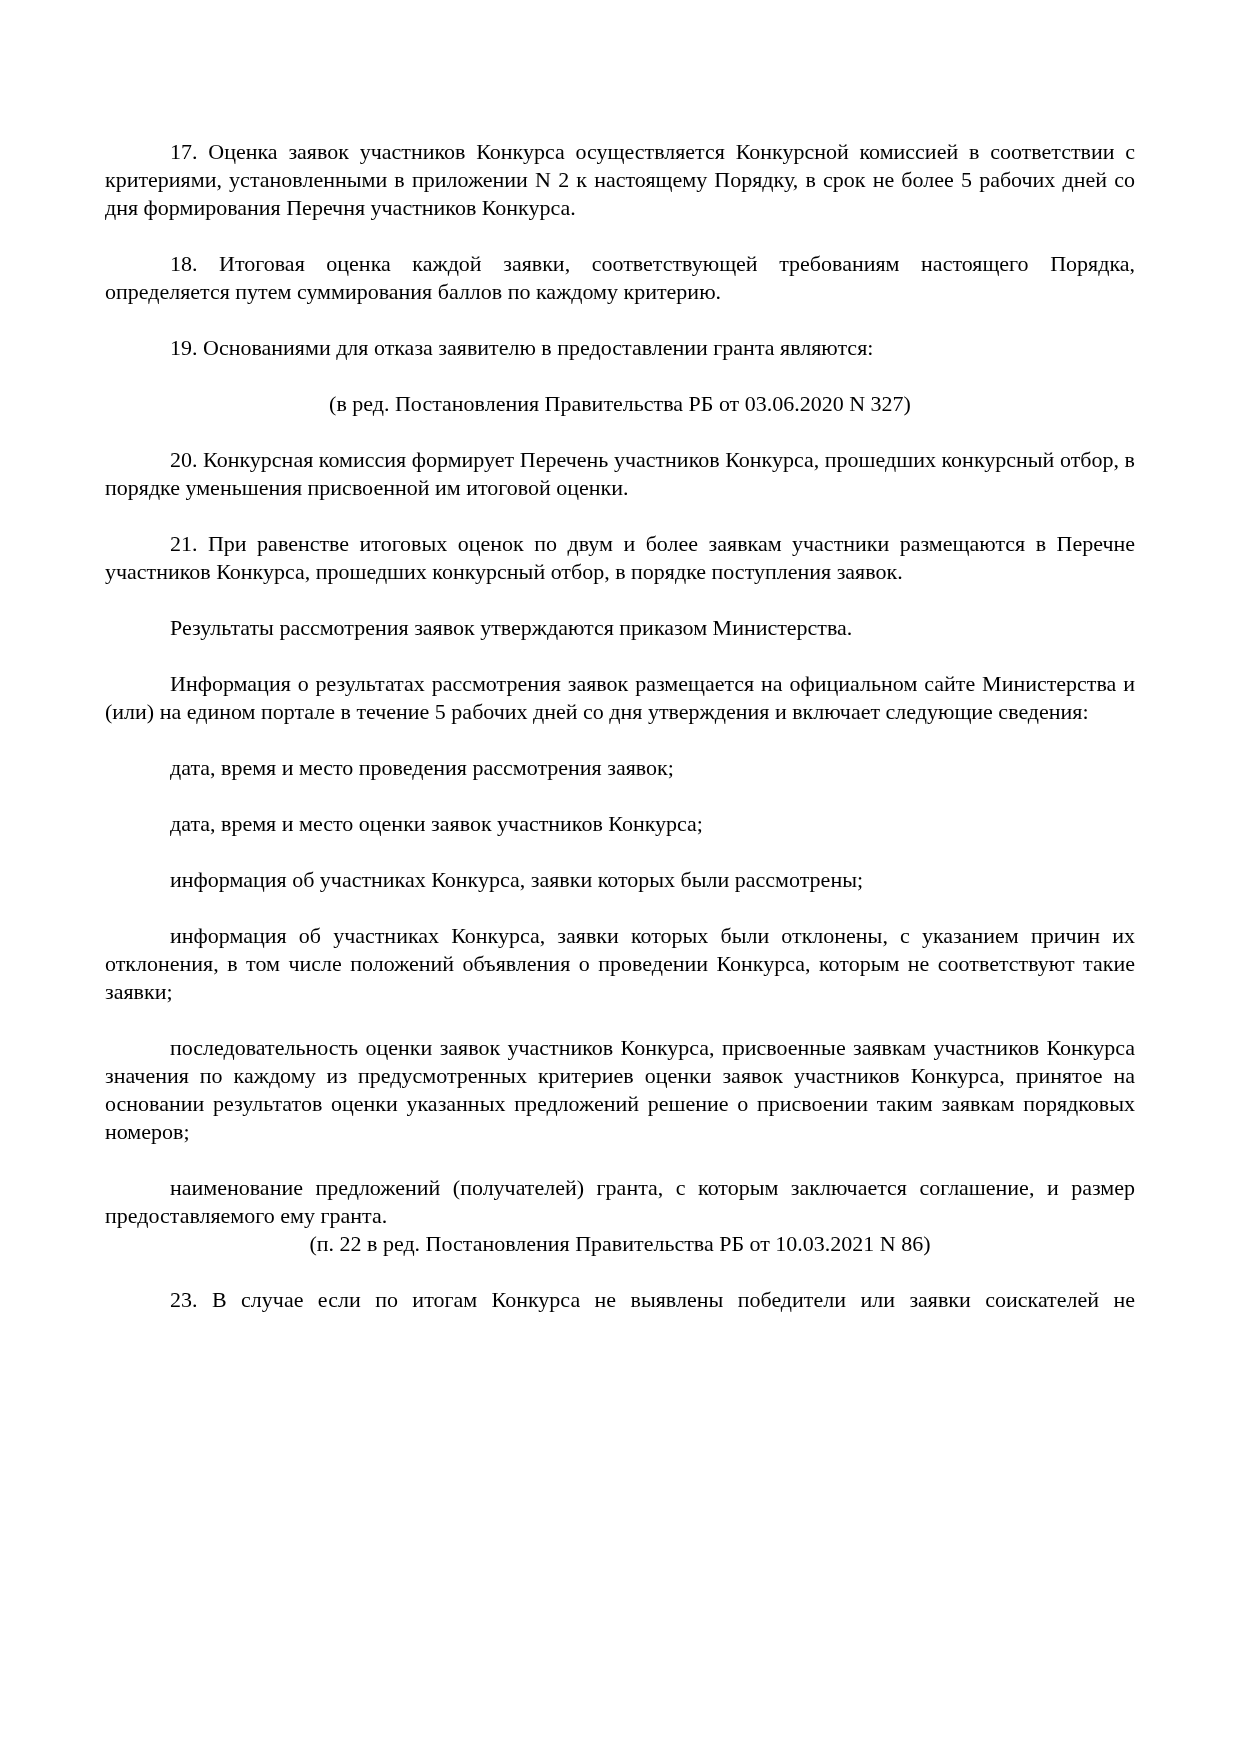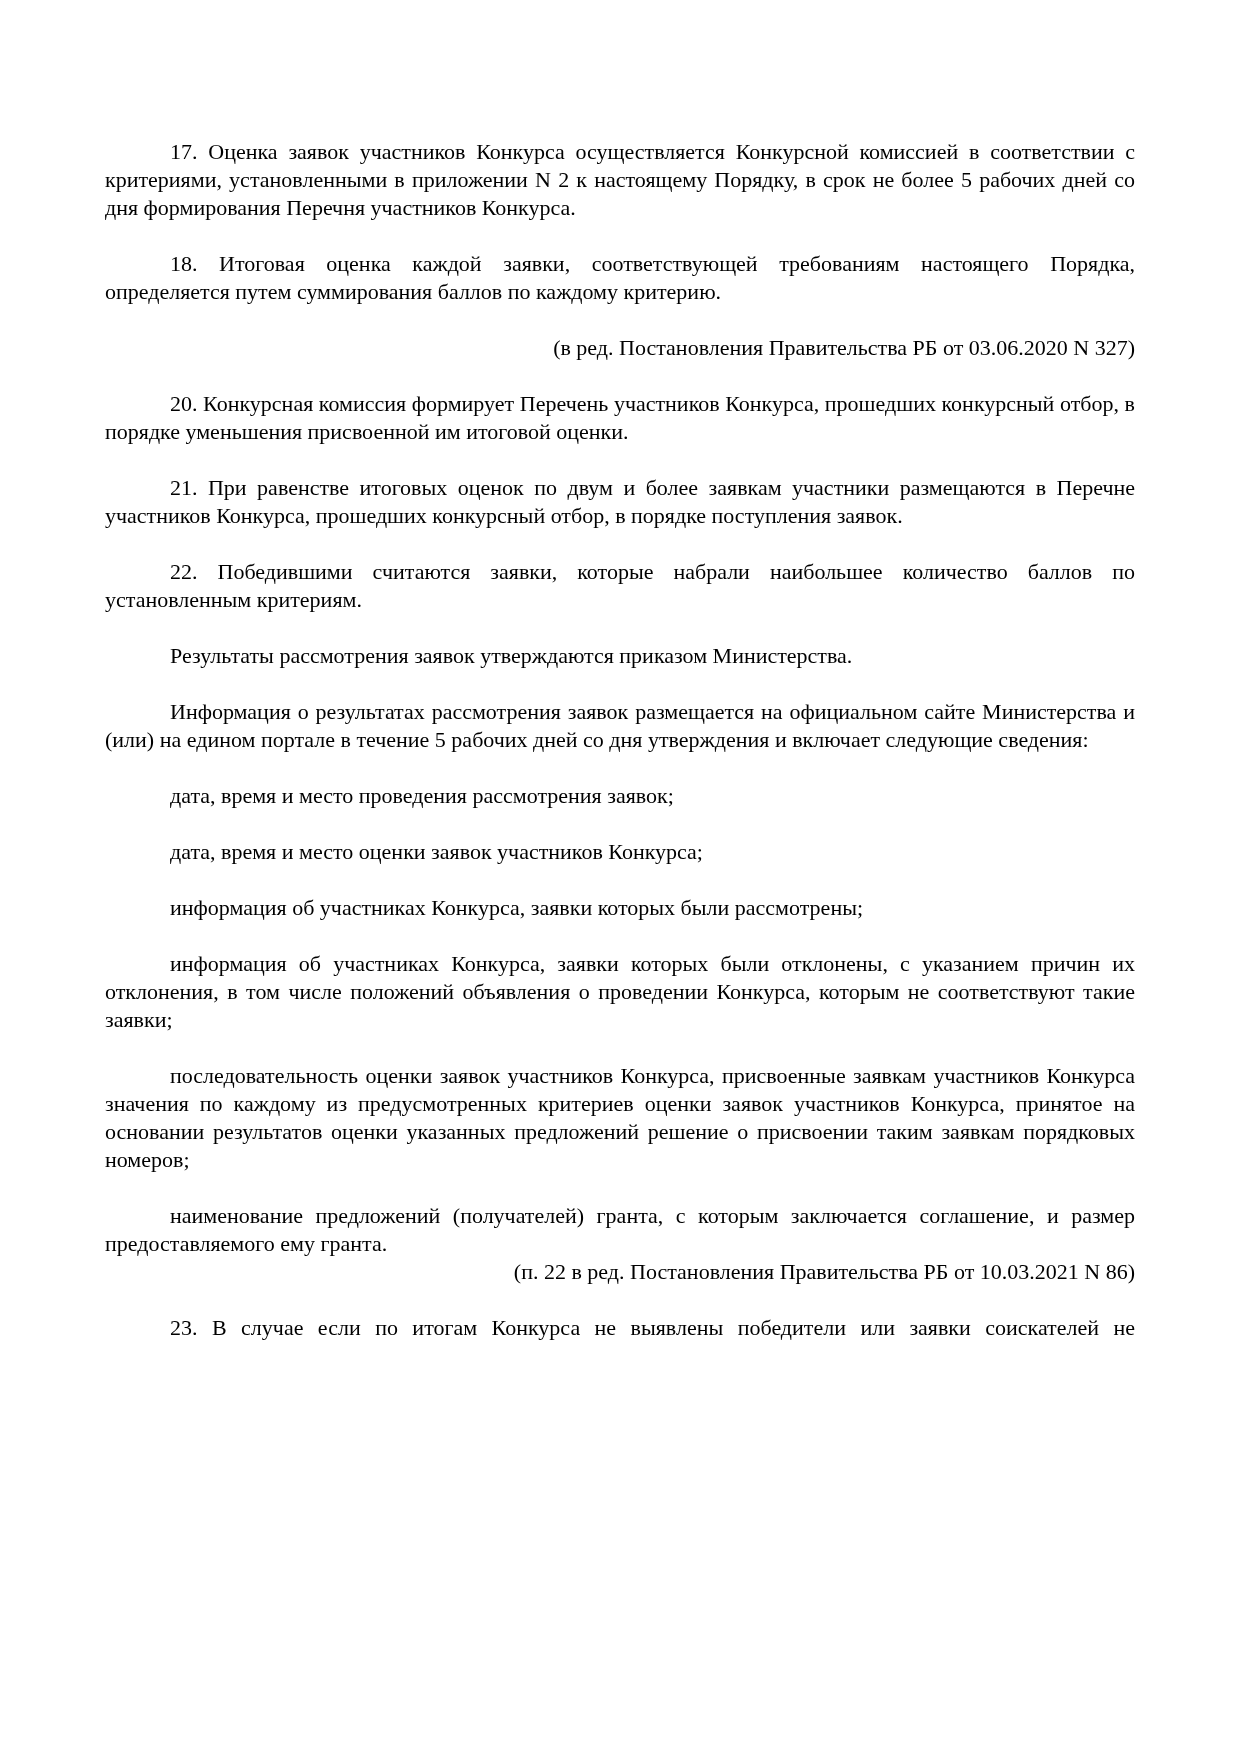--- a/index.html
+++ b/index.html
@@ -25,37 +25,37 @@
     margin: 0 0 28px 0;
     text-indent: 65px;
     text-align: justify;
   }
   .para.tight {
     margin-bottom: 0;
   }
   .note {
     margin: 0 0 28px 0;
     text-indent: 0;
-    text-align: right;
+    text-align: center;
   }
   .fill {
     text-align-last: justify;
     margin-bottom: 16px;
   }
 </style>
 </head>
 <body>
 
 <div class="page">
   <p class="para">17. Оценка заявок участников Конкурса осуществляется Конкурсной комиссией в соответствии с критериями, установленными в приложении N 2 к настоящему Порядку, в срок не более 5 рабочих дней со дня формирования Перечня участников Конкурса.</p>
   <p class="para">18. Итоговая оценка каждой заявки, соответствующей требованиям настоящего Порядка, определяется путем суммирования баллов по каждому критерию.</p>
+  <p class="para">19. Основаниями для отказа заявителю в предоставлении гранта являются:</p>
   <p class="note">(в ред. Постановления Правительства РБ от 03.06.2020 N 327)</p>
   <p class="para">20. Конкурсная комиссия формирует Перечень участников Конкурса, прошедших конкурсный отбор, в порядке уменьшения присвоенной им итоговой оценки.</p>
   <p class="para">21. При равенстве итоговых оценок по двум и более заявкам участники размещаются в Перечне участников Конкурса, прошедших конкурсный отбор, в порядке поступления заявок.</p>
-  <p class="para">22. Победившими считаются заявки, которые набрали наибольшее количество баллов по установленным критериям.</p>
   <p class="para">Результаты рассмотрения заявок утверждаются приказом Министерства.</p>
   <p class="para">Информация о результатах рассмотрения заявок размещается на официальном сайте Министерства и (или) на едином портале в течение 5 рабочих дней со дня утверждения и включает следующие сведения:</p>
   <p class="para">дата, время и место проведения рассмотрения заявок;</p>
   <p class="para">дата, время и место оценки заявок участников Конкурса;</p>
   <p class="para">информация об участниках Конкурса, заявки которых были рассмотрены;</p>
   <p class="para">информация об участниках Конкурса, заявки которых были отклонены, с указанием причин их отклонения, в том числе положений объявления о проведении Конкурса, которым не соответствуют такие заявки;</p>
   <p class="para">последовательность оценки заявок участников Конкурса, присвоенные заявкам участников Конкурса значения по каждому из предусмотренных критериев оценки заявок участников Конкурса, принятое на основании результатов оценки указанных предложений решение о присвоении таким заявкам порядковых номеров;</p>
   <p class="para tight">наименование предложений (получателей) гранта, с которым заключается соглашение, и размер предоставляемого ему гранта.</p>
   <p class="note">(п. 22 в ред. Постановления Правительства РБ от 10.03.2021 N 86)</p>
   <p class="para fill">23. В случае если по итогам Конкурса не выявлены победители или заявки соискателей не</p>

